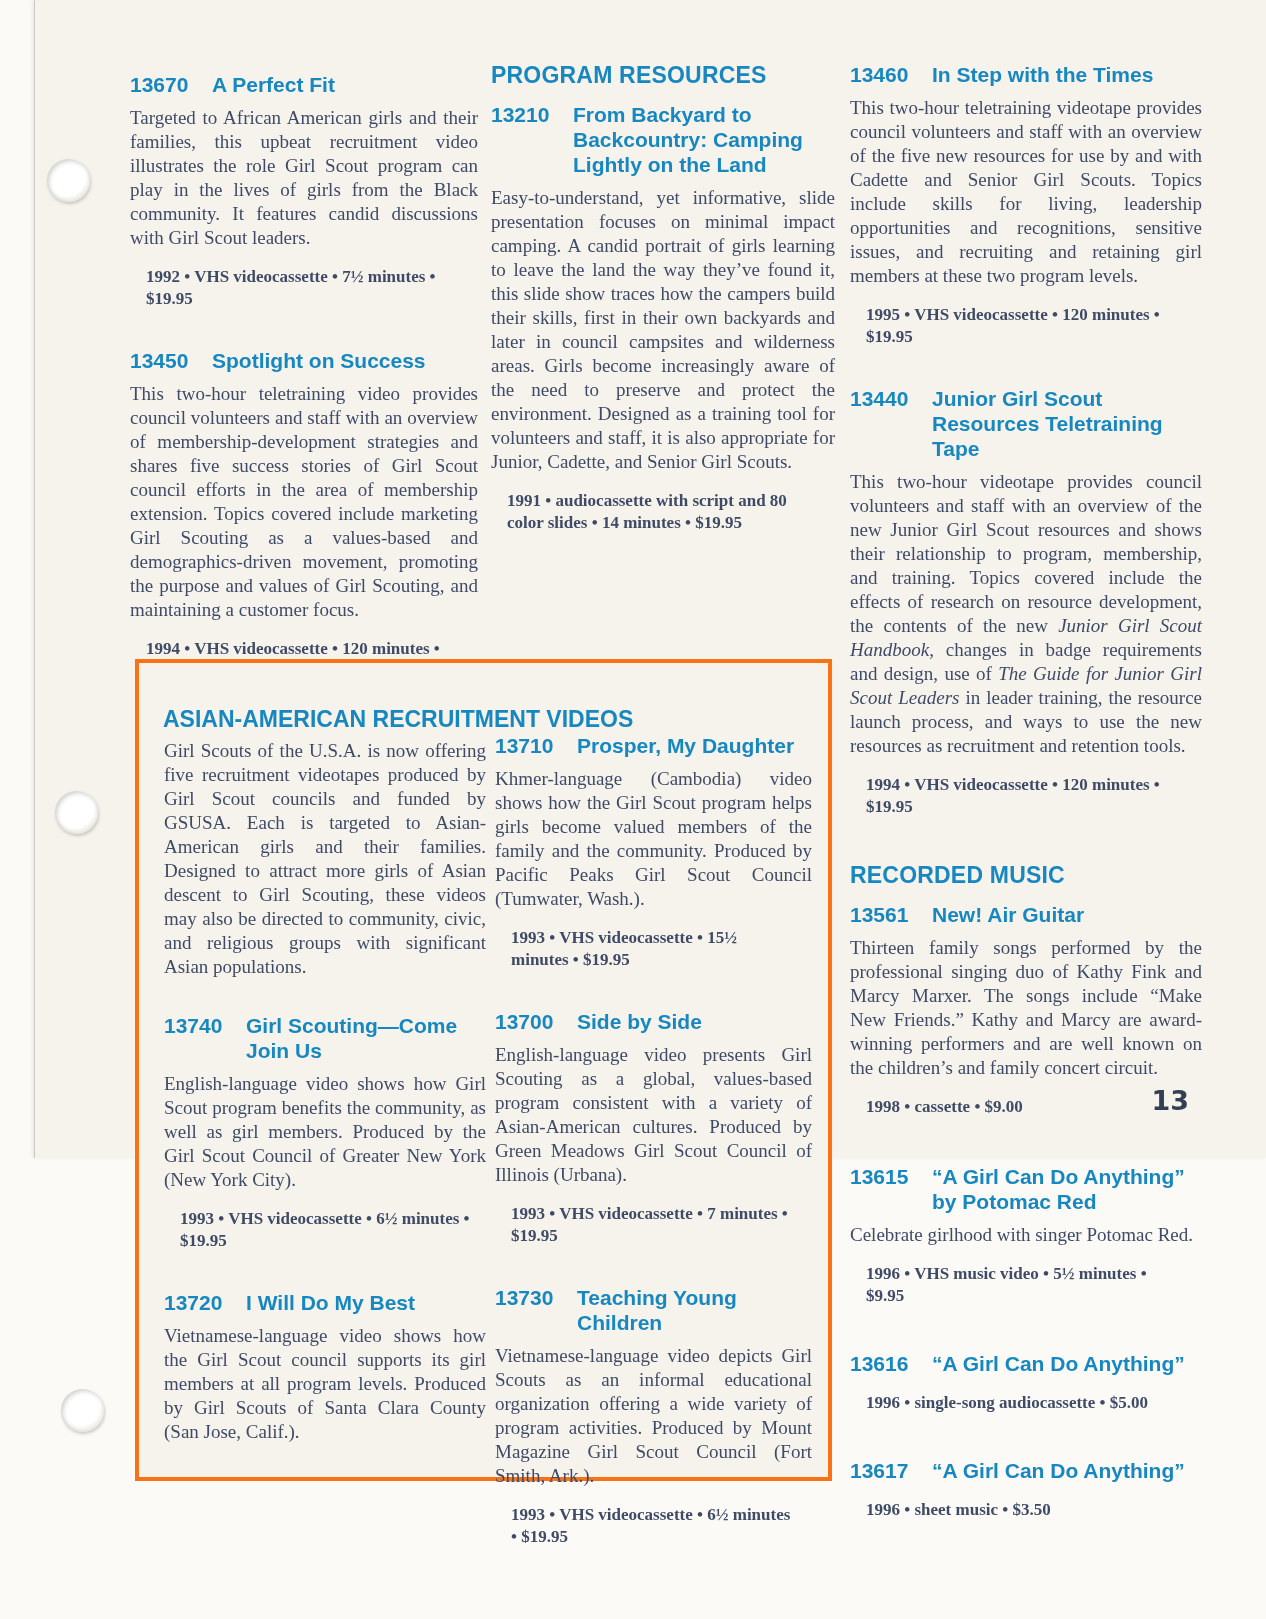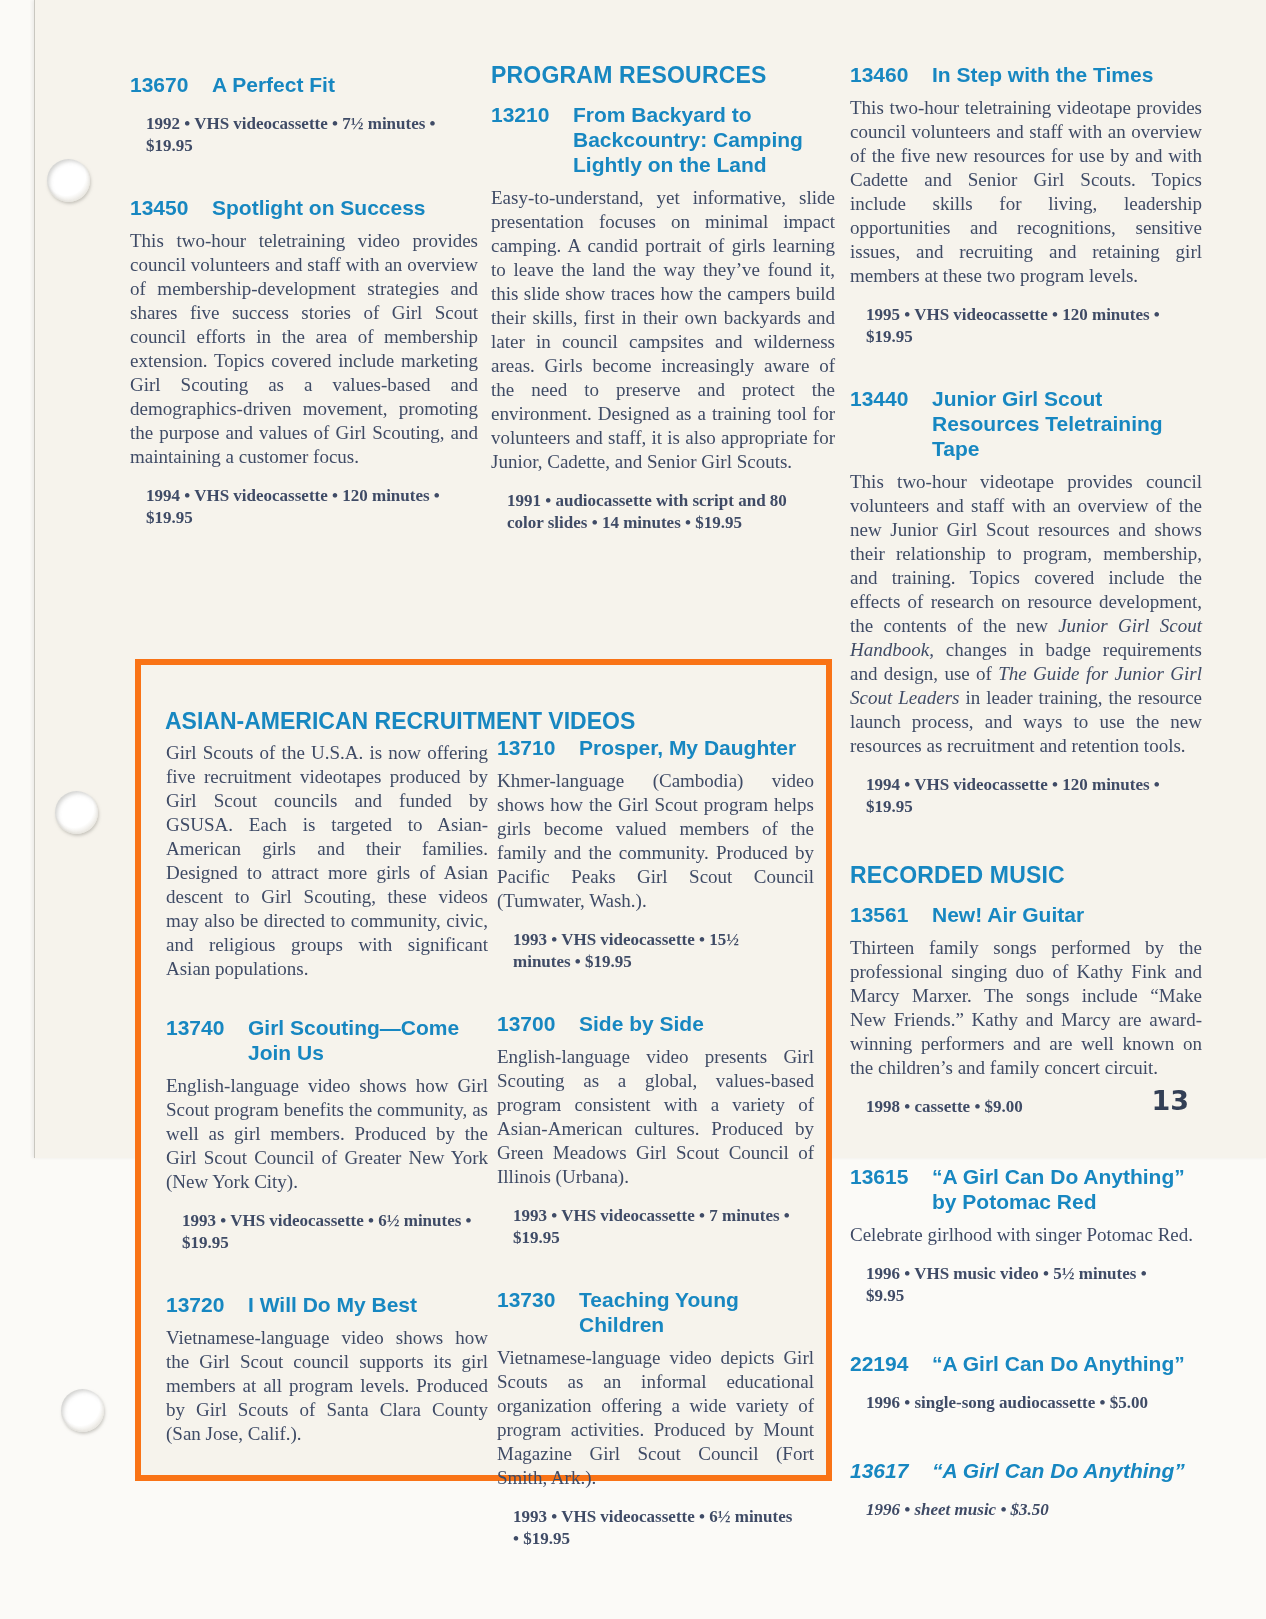--- a/index.html
+++ b/index.html
@@ -55,21 +55,21 @@
   .meta{
     margin:16px;
     color:var(--ink);
     font-size:17px;line-height:22px;
     font-weight:bold;
   }
   .it{font-style:italic;}
 
   .asian-box{
     position:absolute;left:100px;top:659px;width:697px;height:822px;
-    border:6px solid #f97316;
+    border:4px solid #f97316;
     background:var(--cream);
     box-sizing:border-box;
   }
   .box-heading{
     position:absolute;left:24px;top:24px;right:24px;
     font-family:"Liberation Sans", sans-serif;
     font-weight:bold;color:var(--blue);
     font-size:23px;line-height:26px;
   }
   .box-col-left{position:absolute;left:25px;top:76px;width:322px;}
@@ -85,20 +85,21 @@
 <body>
 
 <div class="page">
 
   <div class="col col1">
     <div class="item">
       <div class="item-head">
         <span class="num">13670</span>
         <span class="title">A Perfect Fit</span>
       </div>
+      <p class="desc">Targeted to African American girls and their families, this upbeat recruitment video illustrates the role Girl Scout program can play in the lives of girls from the Black community. It features candid discussions with Girl Scout leaders.</p>
       <p class="meta">1992 • VHS videocassette • 7½ minutes • $19.95</p>
     </div>
     <div class="item">
       <div class="item-head">
         <span class="num">13450</span>
         <span class="title">Spotlight on Success</span>
       </div>
       <p class="desc">This two-hour teletraining video provides council volunteers and staff with an overview of membership-development strategies and shares five success stories of Girl Scout council efforts in the area of membership extension. Topics covered include marketing Girl Scouting as a values-based and demographics-driven movement, promoting the purpose and values of Girl Scouting, and maintaining a customer focus.</p>
       <p class="meta">1994 • VHS videocassette • 120 minutes • $19.95</p>
     </div>
@@ -147,26 +148,26 @@
     <div class="item" style="margin-top:46px;">
       <div class="item-head">
         <span class="num">13615</span>
         <span class="title">“A Girl Can Do Anything” by Potomac Red</span>
       </div>
       <p class="desc">Celebrate girlhood with singer Potomac Red.</p>
       <p class="meta">1996 • VHS music video • 5½ minutes • $9.95</p>
     </div>
     <div class="item" style="margin-top:44px;">
       <div class="item-head">
-        <span class="num">22194</span>
+        <span class="num">13616</span>
         <span class="title">“A Girl Can Do Anything”</span>
       </div>
       <p class="meta">1996 • single-song audiocassette • $5.00</p>
     </div>
-    <div class="item" style="margin-top:44px;font-style:italic;">
+    <div class="item" style="margin-top:44px;">
       <div class="item-head">
         <span class="num">13617</span>
         <span class="title">“A Girl Can Do Anything”</span>
       </div>
       <p class="meta">1996 • sheet music • $3.50</p>
     </div>
   </div>
 
   <div class="asian-box">
     <h2 class="box-heading">ASIAN-AMERICAN RECRUITMENT VIDEOS</h2>

